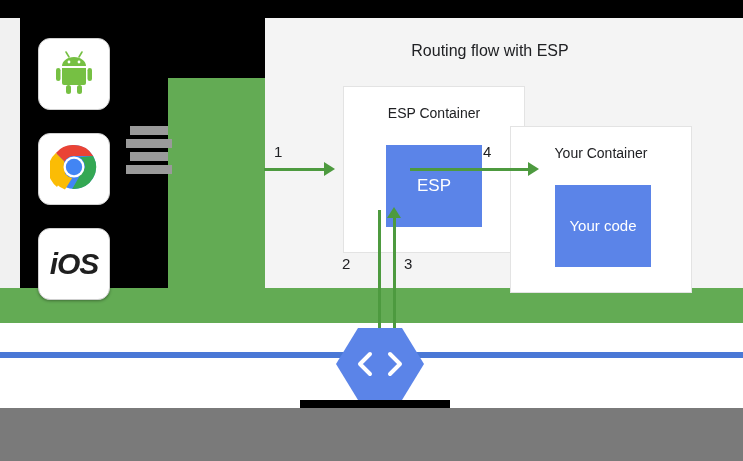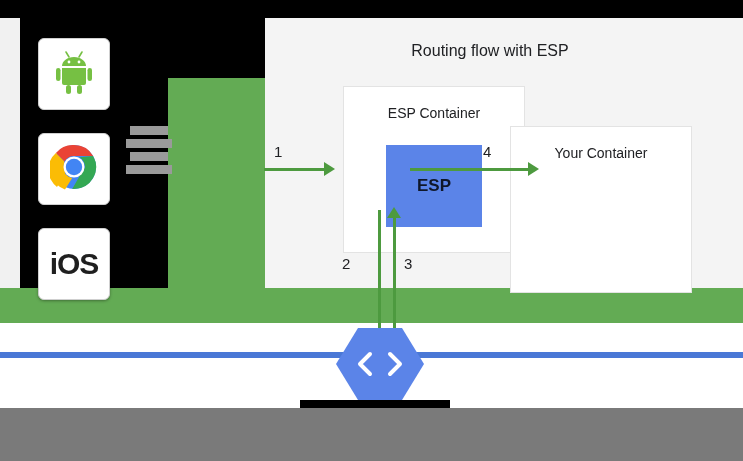--- a/index.html
+++ b/index.html
@@ -74,25 +74,26 @@
   .gs3 { left: 4px; top: 26px; width: 38px; }
   .gs4 { left: 0px; top: 39px; width: 46px; }
 
   
   .client-tile {
     position: absolute;
     width: 70px;
     height: 70px;
     background: #ffffff;
     border: 1px solid #cfcfcf;
-    border-radius: 6px;
+    border-radius: 12px;
     box-shadow: 0 1px 3px rgba(0,0,0,0.35);
     display: flex;
     align-items: center;
     justify-content: center;
+    font-style: italic;
   }
   .tile-android { left: 38px; top: 38px; }
   .tile-chrome  { left: 38px; top: 133px; }
   .tile-ios     { left: 38px; top: 228px; }
   .ios-text {
     font-family: "Liberation Sans", sans-serif;
     font-size: 30px;
     font-weight: bold;
     color: #1f1f1f;
     letter-spacing: -1px;
@@ -124,22 +125,22 @@
   .container-label {
     position: absolute;
     top: 18px; left: 0; width: 100%;
     text-align: center;
     font-size: 14px;
     color: #202124;
   }
   .blue-box {
     position: absolute;
     background: #5b84e8;
-    color: #0f172a;
-    font-weight: bold;
+    color: #ffffff;
+    font-weight: normal;
     display: flex;
     align-items: center;
     justify-content: center;
     text-align: right;
     line-height: 1.15;
   }
   .esp-box {
     left: 42px; top: 58px; width: 96px; height: 82px;
     font-size: 17px;
   }
@@ -248,20 +249,21 @@
   <div class="panel">
     <div class="panel-title">Routing flow with ESP</div>
 
     <div class="container-box esp-container">
       <div class="container-label">ESP Container</div>
       <div class="blue-box esp-box">ESP</div>
     </div>
 
     <div class="container-box your-container">
       <div class="container-label">Your Container</div>
+      <div class="blue-box code-box">Your code</div>
     </div>
   </div>
 
   <div class="arrow-line arrow-h" style="left:264px; top:168px; width:60px;"></div>
   <div class="arrow-head head-right" style="left:324px; top:162px;"></div>
   <div class="arrow-num" style="left:274px; top:143px;">1</div>
 
   <div class="arrow-line arrow-h" style="left:410px; top:168px; width:118px;"></div>
   <div class="arrow-head head-right" style="left:528px; top:162px;"></div>
   <div class="arrow-num" style="left:483px; top:143px;">4</div>

